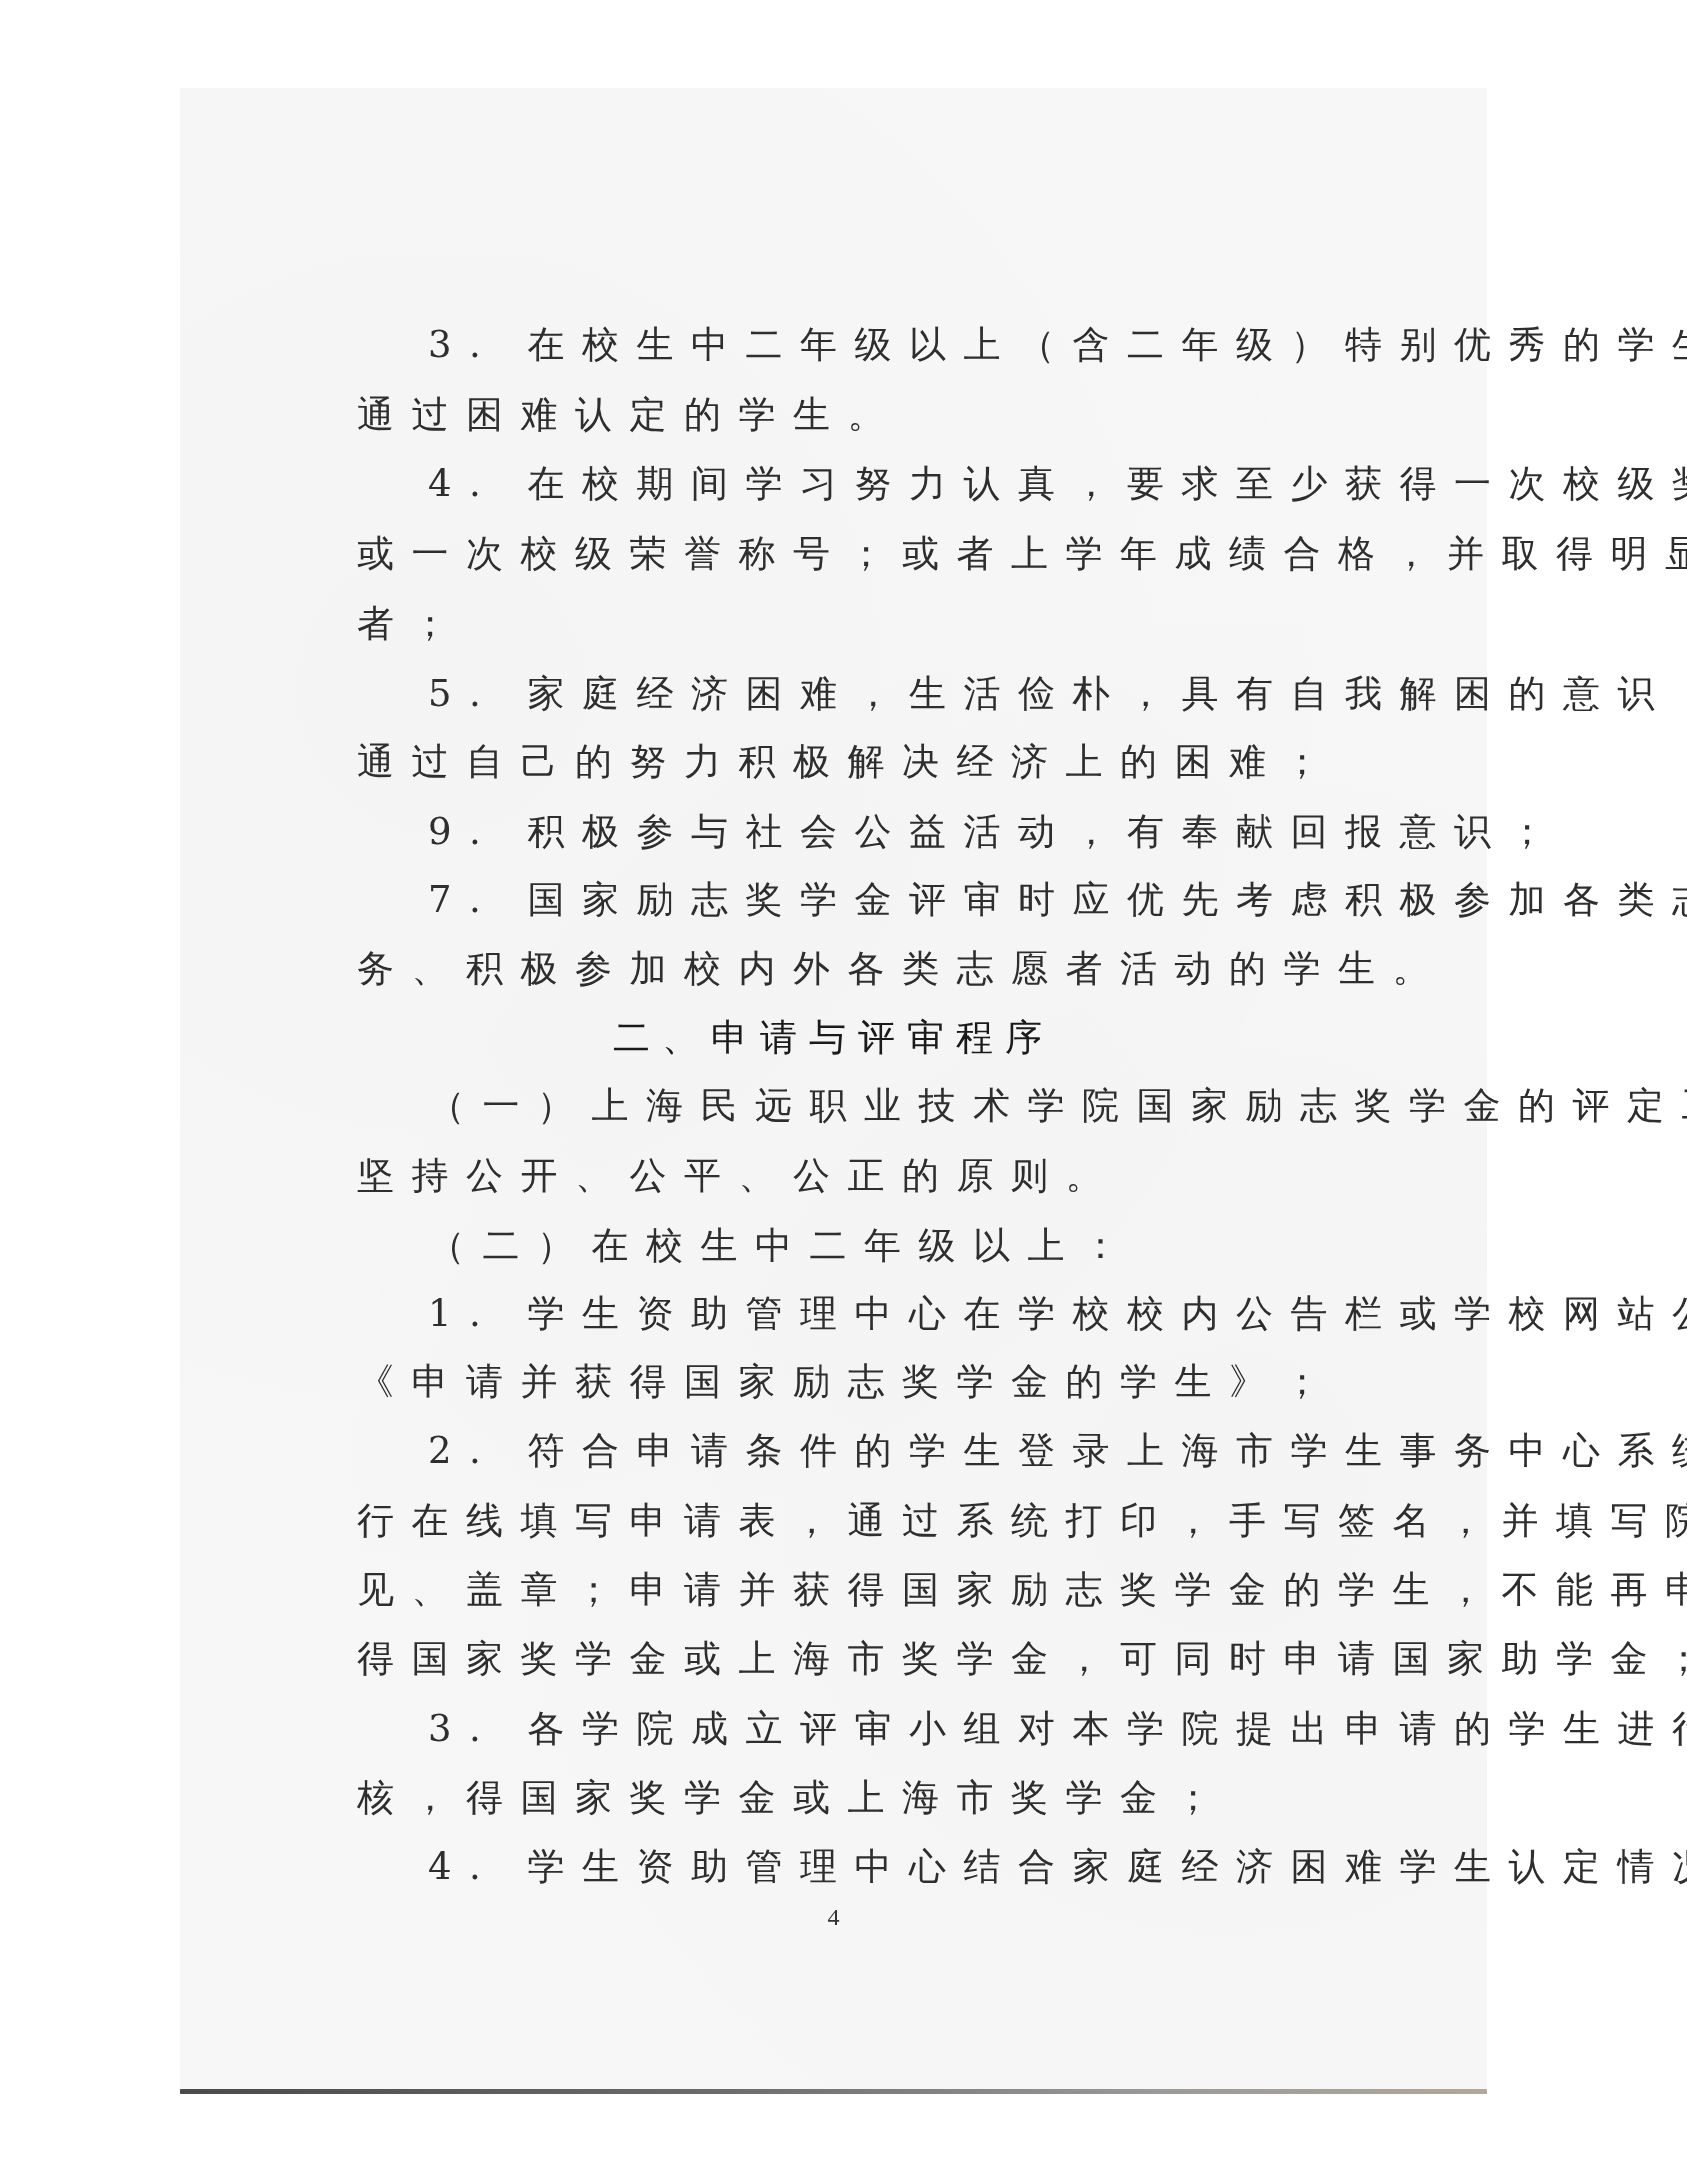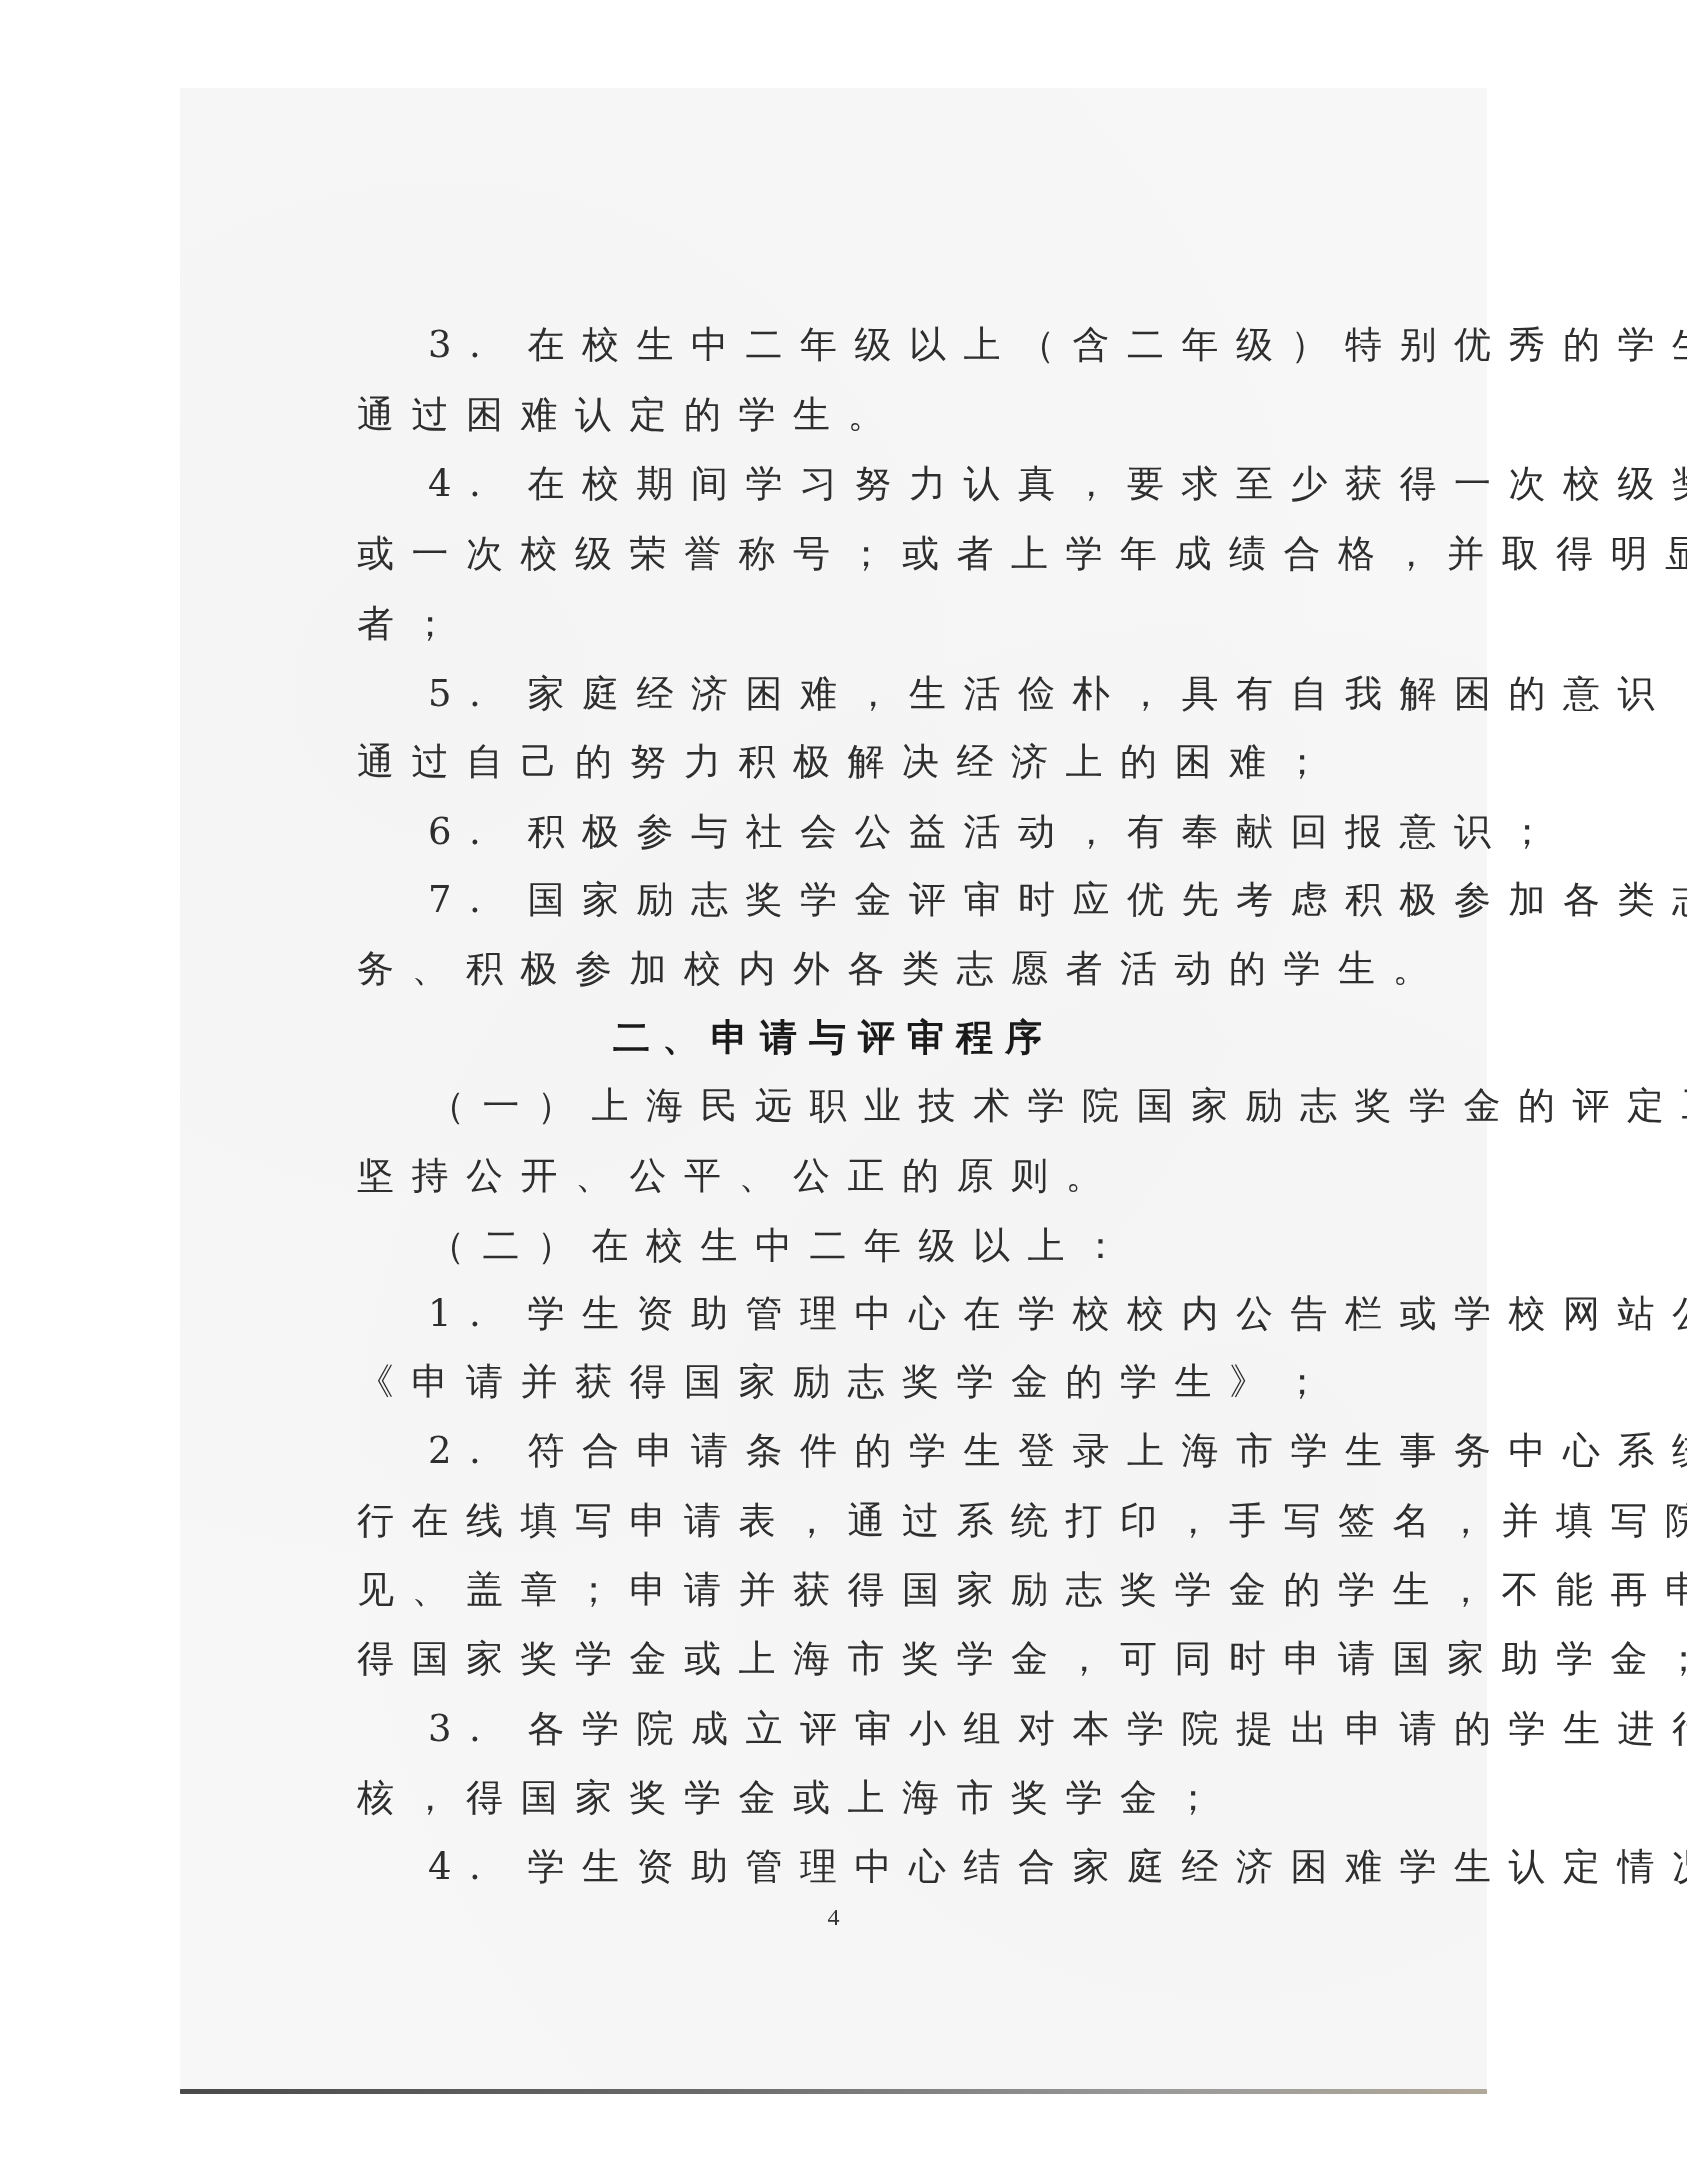--- a/index.html
+++ b/index.html
@@ -63,21 +63,21 @@
     white-space: nowrap;
     overflow: visible;
   }
   .line.indent {
     padding-left: 71px;
     box-sizing: border-box;
   }
   .line.heading {
     text-align: center;
     color: #1a1a1a;
-    font-weight: bold;
+    font-weight: normal;
     letter-spacing: 12px;
   }
   .page-number {
     position: absolute;
     left: 0;
     width: 1307px;
     top: 1816px;
     text-align: center;
     font-size: 24px;
     color: #333333;
@@ -91,21 +91,21 @@
 
 <div class="page">
   <div class="text-block">
     <div class="line indent" style="top:222px">3. 在校生中二年级以上（含二年级）特别优秀的学生，且</div>
     <div class="line" style="top:292px">通过困难认定的学生。</div>
     <div class="line indent" style="top:361px">4. 在校期间学习努力认真，要求至少获得一次校级奖学金</div>
     <div class="line" style="top:431px">或一次校级荣誉称号；或者上学年成绩合格，并取得明显进步</div>
     <div class="line" style="top:501px">者；</div>
     <div class="line indent" style="top:571px">5. 家庭经济困难，生活俭朴，具有自我解困的意识，愿意</div>
     <div class="line" style="top:639px">通过自己的努力积极解决经济上的困难；</div>
-    <div class="line indent" style="top:709px">6. 积极参与社会公益活动，有奉献回报意识；</div>
+    <div class="line indent" style="top:709px">9. 积极参与社会公益活动，有奉献回报意识；</div>
     <div class="line indent" style="top:777px">7. 国家励志奖学金评审时应优先考虑积极参加各类志愿服</div>
     <div class="line" style="top:846px">务、积极参加校内外各类志愿者活动的学生。</div>
     <div class="line heading" style="top:915px">二、申请与评审程序</div>
     <div class="line indent" style="top:983px">（一）上海民远职业技术学院国家励志奖学金的评定工作</div>
     <div class="line" style="top:1053px">坚持公开、公平、公正的原则。</div>
     <div class="line indent" style="top:1123px">（二）在校生中二年级以上：</div>
     <div class="line indent" style="top:1191px">1. 学生资助管理中心在学校校内公告栏或学校网站公布</div>
     <div class="line" style="top:1259px">《申请并获得国家励志奖学金的学生》；</div>
     <div class="line indent" style="top:1328px">2.  符合申请条件的学生登录上海市学生事务中心系统进</div>
     <div class="line" style="top:1398px">行在线填写申请表，通过系统打印，手写签名，并填写院系意</div>

